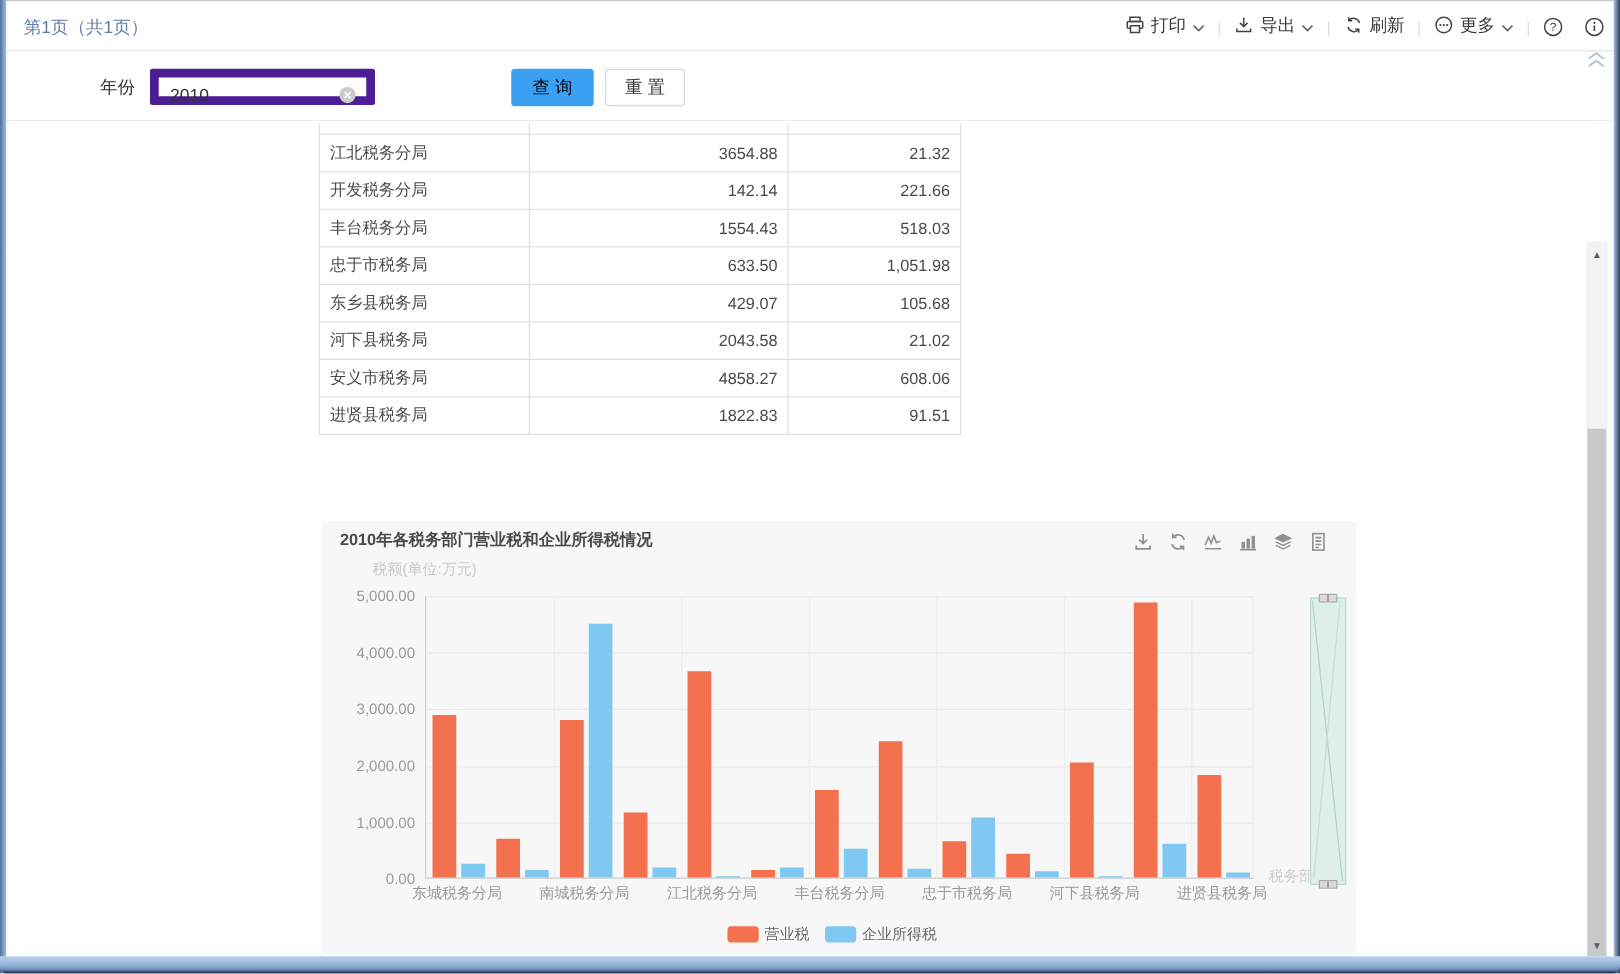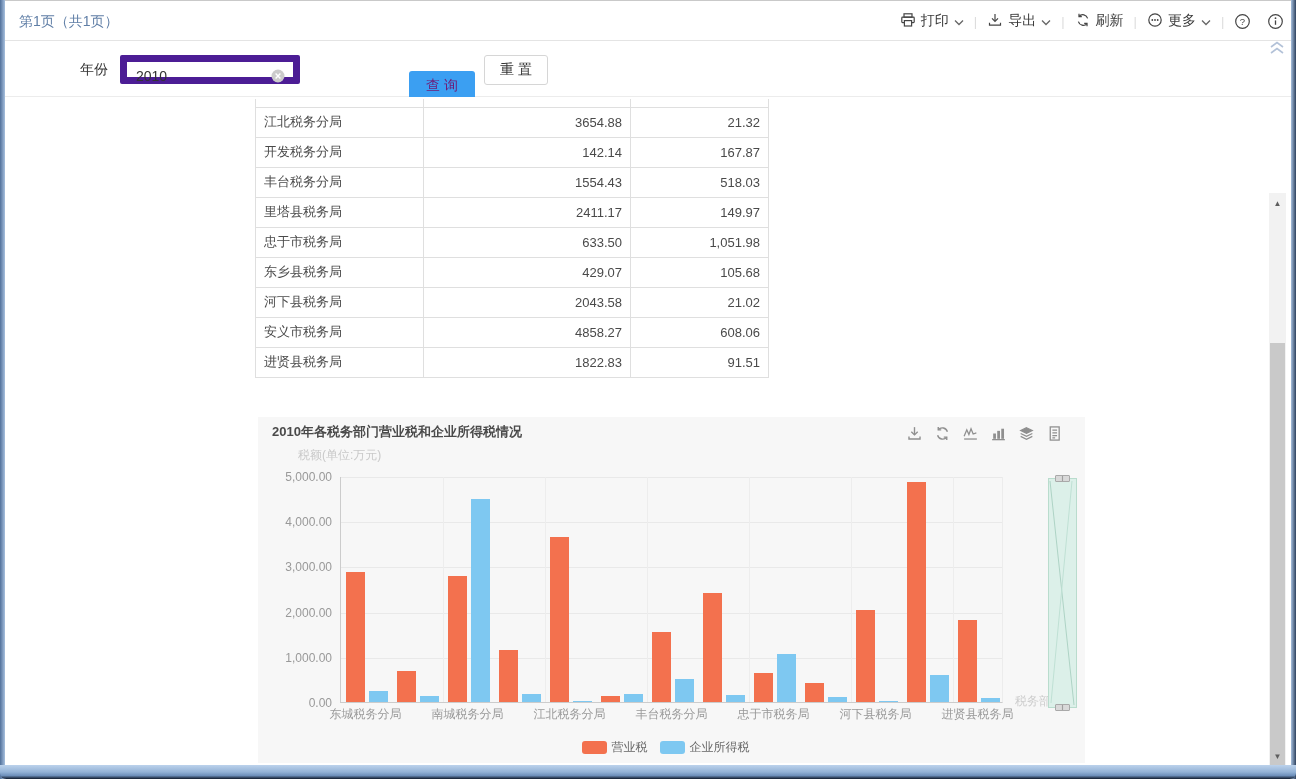--- a/index.html
+++ b/index.html
@@ -24,22 +24,22 @@
   .tbtn { display:flex; align-items:center; gap:5px; cursor:pointer;text-align:center; }
   .tsep { color:#ddd; margin:0 10px; font-size:13px; }
   .icircle { display:flex; }
 
   
   .query-panel { position:absolute; top:41px; left:0; right:0; height:55px; background:#fff; border-bottom:1px solid #ececec; }
   .year-label { position:absolute; left:75px; top:0; line-height:55px; font-size:14px; color:#333; }
   .year-input-wrap { position:absolute; left:115px; top:13px; width:180px; height:29px; border:7px solid #4c1d95; border-radius:2px; background:#fff; }
   .year-input-wrap input { border:none; outline:none; width:150px; height:27px; padding-left:9px; font-size:14px; color:#333; background:transparent; }
   .clear-btn { position:absolute; right:8px; top:7px; width:14px; height:14px; cursor:pointer; }
-  .btn-search { position:absolute; left:404px; top:13px; width:66px; height:30px; background:#3b9ff2; color:#701a75;
-                border:none; border-radius:3px; font-size:14px; cursor:pointer;margin-top:16px; }
+  .btn-search { position:absolute; left:404px; top:13px; width:66px; height:30px; background:#3b9ff2; color:#000000;
+                border:none; border-radius:3px; font-size:14px; cursor:pointer; }
   .btn-reset  { position:absolute; left:479px; top:13px; width:64px; height:30px; background:#fff; color:#333;
                 border:1px solid #d6d6d6; border-radius:3px; font-size:14px; cursor:pointer; }
   .collapse-btn { position:absolute; right:6px; top:40px; width:16px; height:14px; cursor:pointer; }
 
   
   .content { position:absolute; top:96px; left:0; right:0; bottom:0; background:#fff; }
 
   
   .report-table { position:absolute; left:250px; top:2px; border-collapse:collapse; table-layout:fixed; width:513px; background:#fff; }
   .report-table td { border:1px solid #dfdfdf; height:30px; font-size:13px; color:#4a4a4a; padding:0 8px; overflow:hidden; white-space:nowrap; }
@@ -179,31 +179,26 @@
               <td></td>
             </tr>
         <tr>
               <td>江北税务分局</td>
               <td class="num">3654.88</td>
               <td class="num">21.32</td>
             </tr>
             <tr>
               <td>开发税务分局</td>
               <td class="num">142.14</td>
-              <td class="num">167.87</td>
+              <td class="num">221.66</td>
             </tr>
             <tr>
               <td>丰台税务分局</td>
               <td class="num">1554.43</td>
               <td class="num">518.03</td>
-            </tr>
-            <tr>
-              <td>里塔县税务局</td>
-              <td class="num">2411.17</td>
-              <td class="num">149.97</td>
             </tr>
             <tr>
               <td>忠于市税务局</td>
               <td class="num">633.50</td>
               <td class="num">1,051.98</td>
             </tr>
             <tr>
               <td>东乡县税务局</td>
               <td class="num">429.07</td>
               <td class="num">105.68</td>

